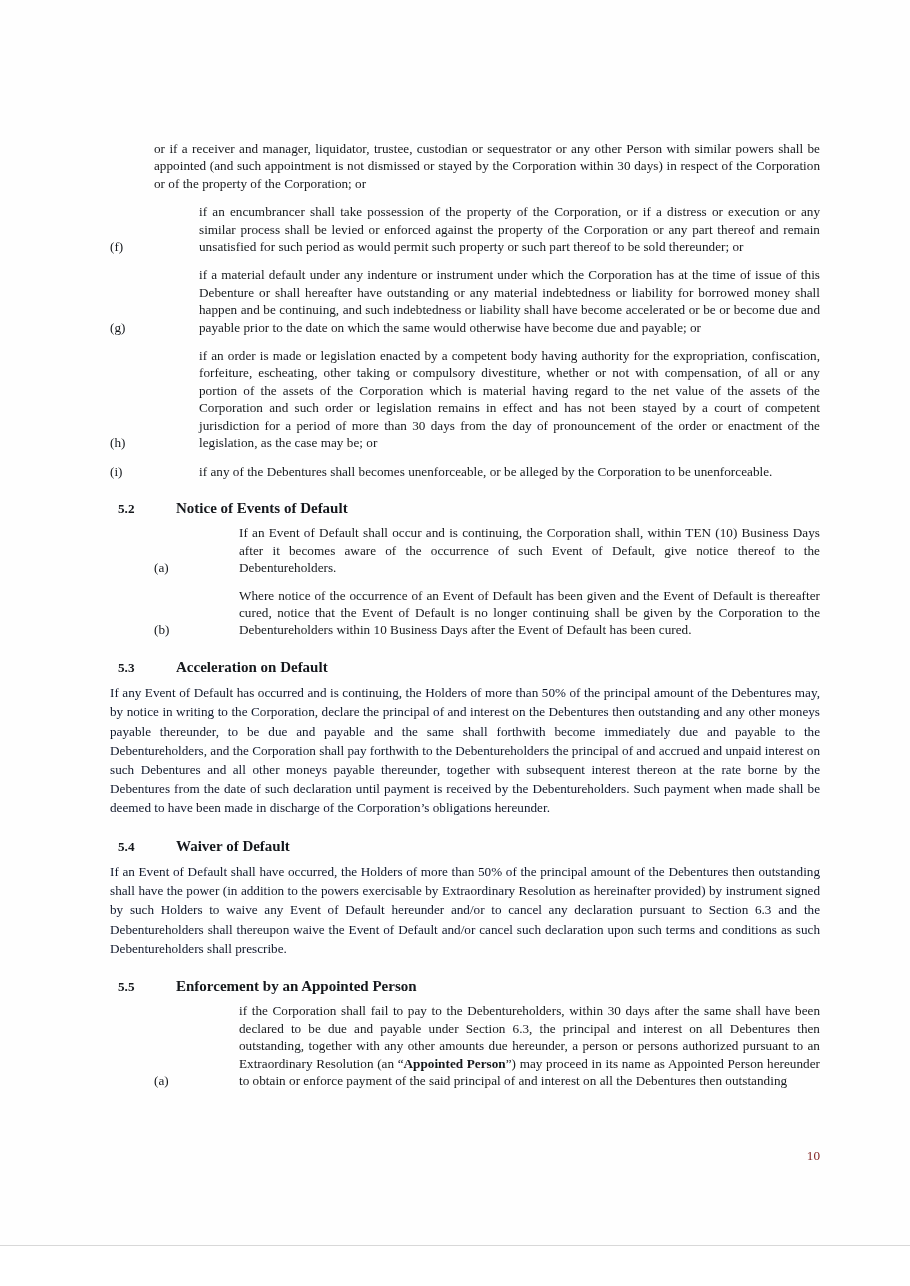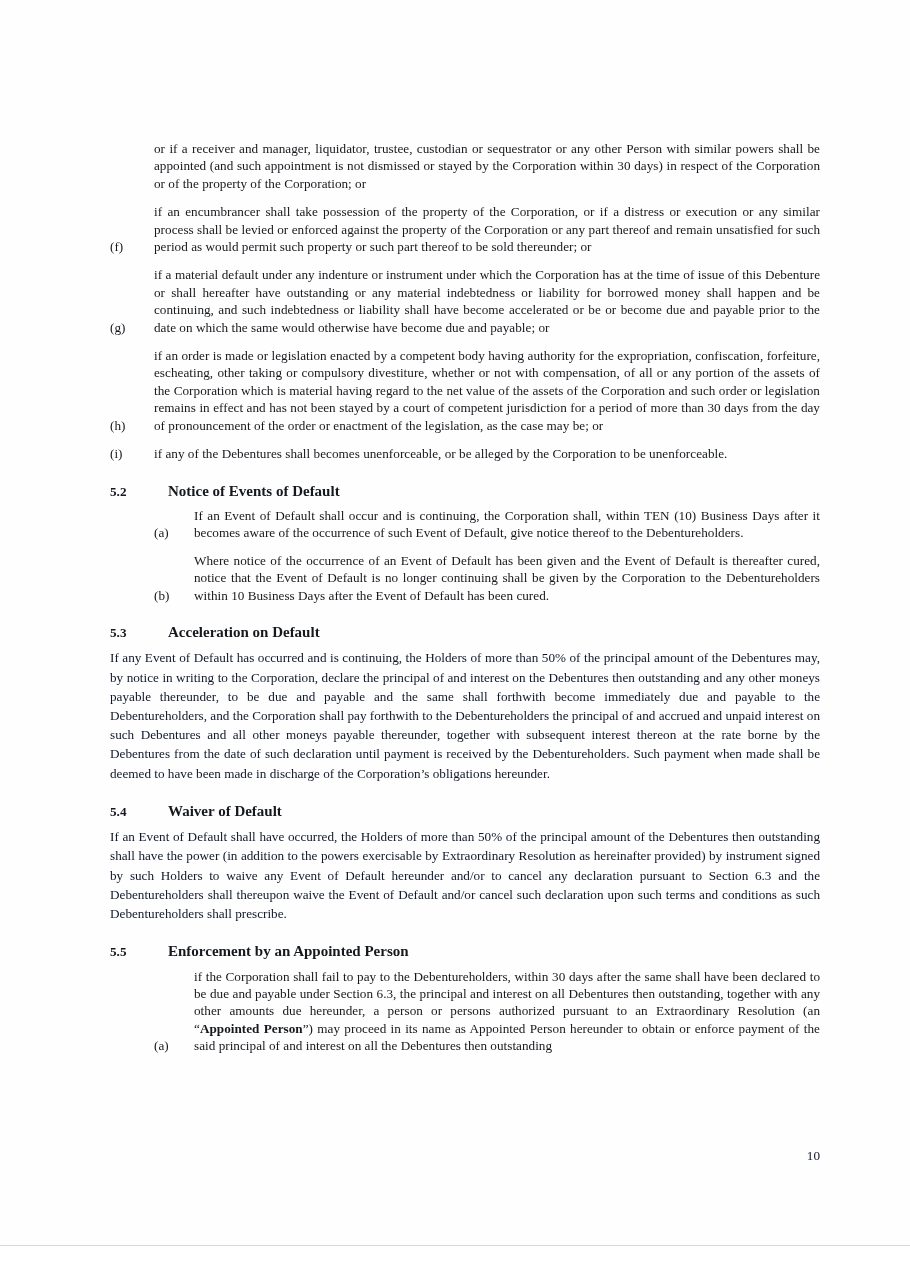--- a/index.html
+++ b/index.html
@@ -47,30 +47,31 @@
     line-height: 17.4px;
     color: #15181c;
   }
   .body-text {
     flex: 1 1 auto;
     font-size: 13.2px;
     line-height: 17.4px;
     text-align: justify;
     color: #15181c;
     letter-spacing: 0.02px;
+    margin-left: 45px;
   }
   .no-marker {
     margin-left: 44px;
   }
   .heading-row {
     display: flex;
     align-items: flex-start;
     margin-top: 20px;
     margin-bottom: 7px;
-    margin-left: 0px;
+    margin-left: 8px;
   }
   .heading-num {
     width: 58px;
     flex: 0 0 58px;
     font-size: 13.2px;
     line-height: 17.4px;
     font-weight: bold;
     color: #15181c;
   }
   .heading-title {
@@ -94,21 +95,21 @@
   }
   .sub-list .marker {
     width: 40px;
     flex: 0 0 40px;
   }
   .page-number {
     position: absolute;
     right: 90px;
     top: 1148px;
     font-size: 13.2px;
-    color: #0f172a;
+    color: #7f1d1d;
   }
   b { font-weight: bold; }
 </style>
 </head>
 <body>
 
 <div class="page">
   <div class="page-inner">
     <div class="content">
 

